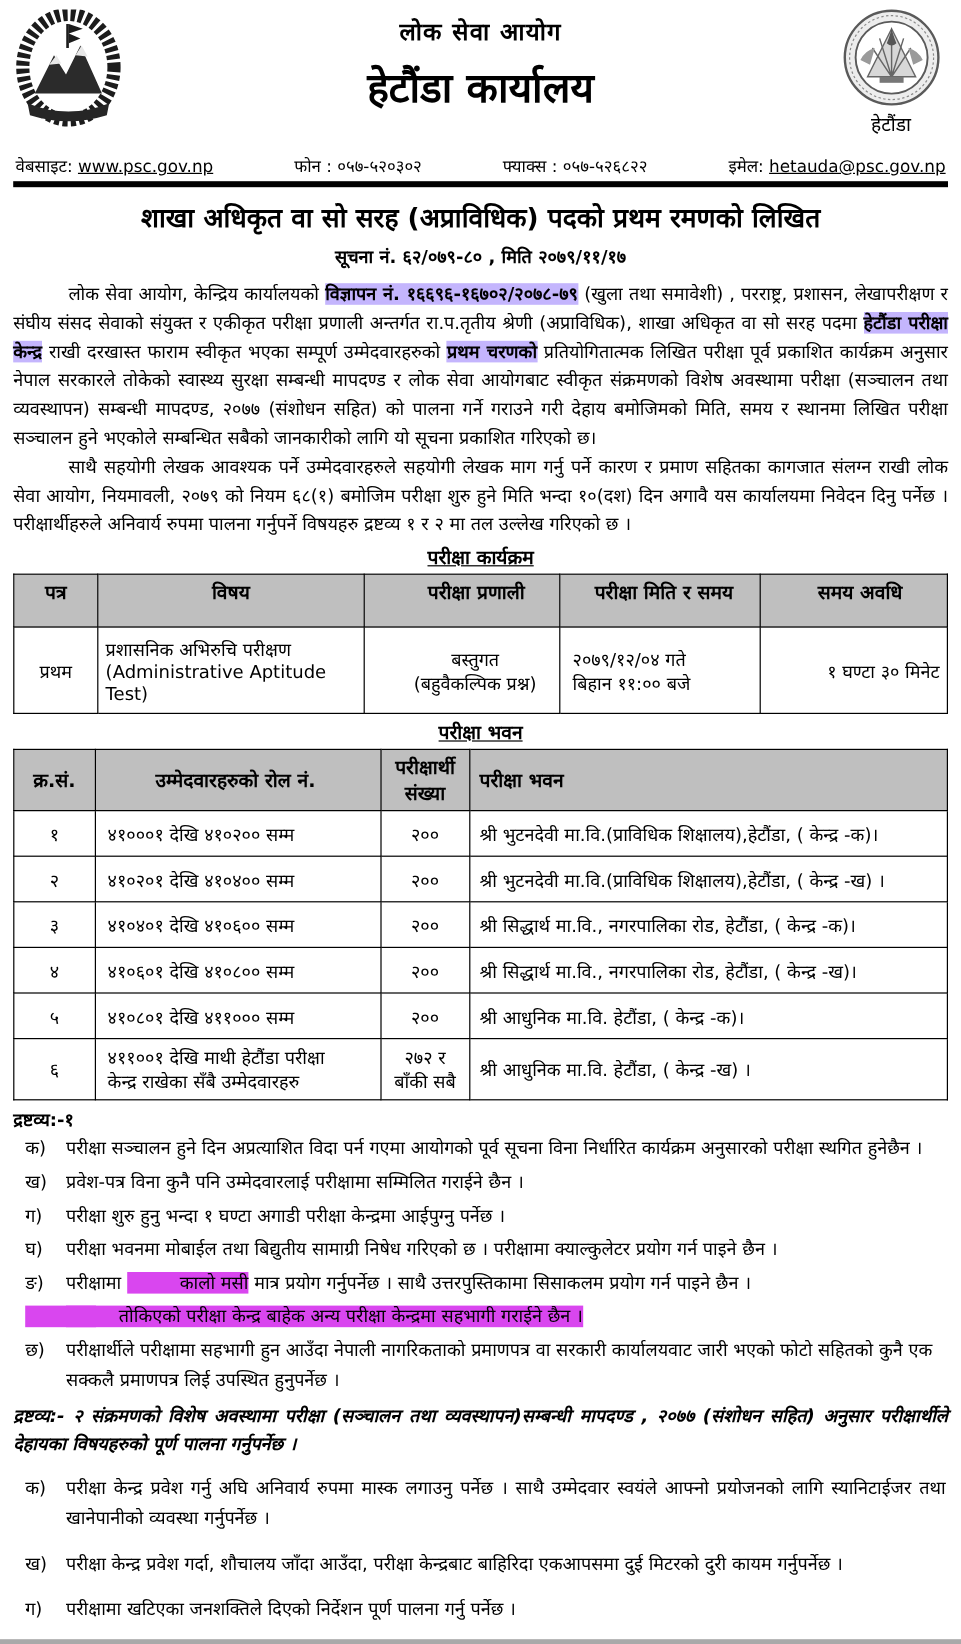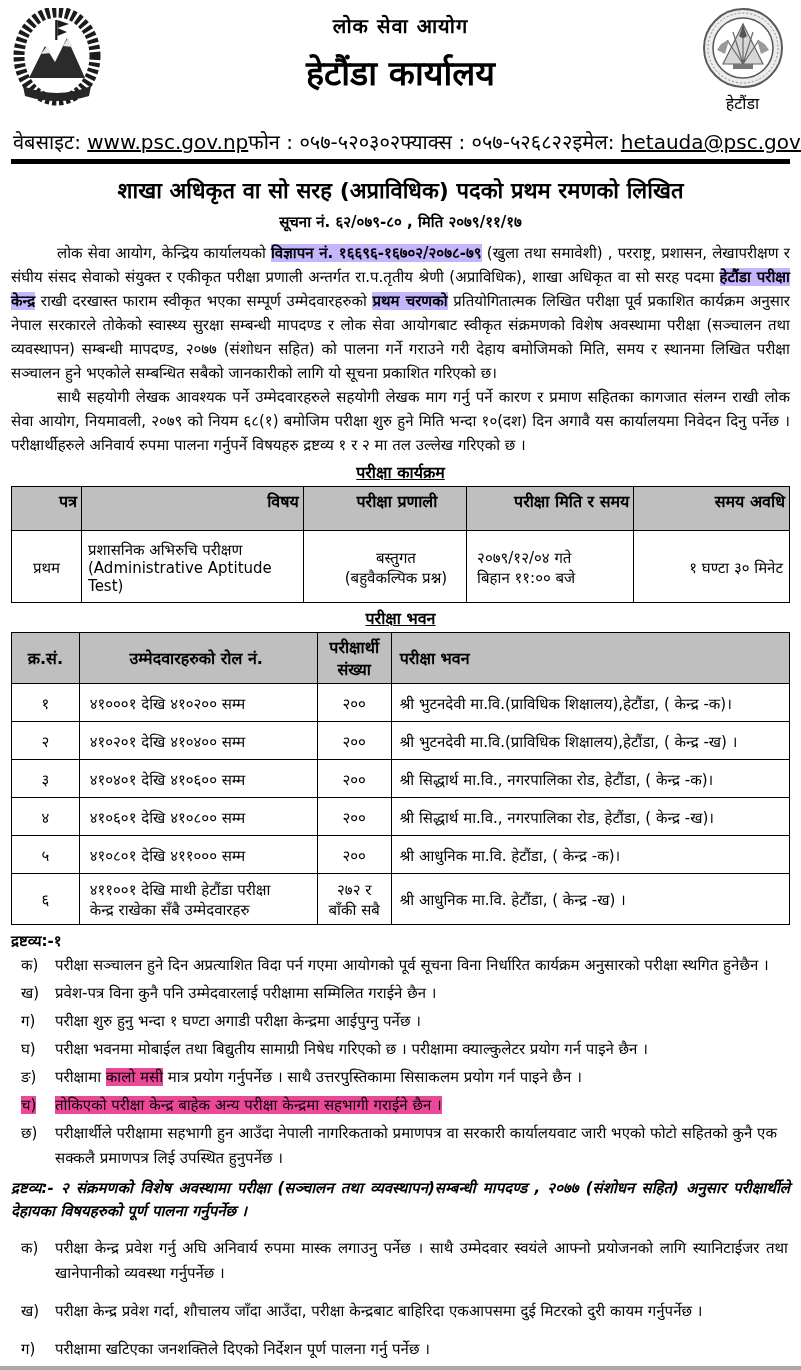--- a/index.html
+++ b/index.html
@@ -9,52 +9,52 @@
   
   .header { display:flex; align-items:flex-start; justify-content:flex-start; }
   .hdr-left { width:95px; padding-top:2px; }
   .hdr-center { flex:1; text-align:center; padding-top:6px; }
   .org-name { font-size:20px; font-weight:bold; letter-spacing:1px; }
   .office-name { font-size:34px; font-weight:bold; margin-top:10px; }
   .hdr-right { width:95px; text-align:center; }
   .seal-caption { font-size:16px; margin-top:-2px; }
 
   
-  .contact-row { display:flex; justify-content:space-between; align-items:baseline; font-size:20px; margin-top:14px; padding:0 2px; }
+  .contact-row { display:flex; justify-content:space-between; align-items:baseline; font-size:14px; margin-top:14px; padding:0 2px; }
   .contact-item { white-space:nowrap; }
   .link { text-decoration:underline; }
   .thick-rule { height:5px; background:#000; margin-top:4px; }
 
   
   .notice-title { text-align:center; font-weight:bold; font-size:22px; line-height:30px; margin-top:12px; }
   .notice-meta { text-align:center; font-weight:bold; font-size:15px; margin-top:5px; }
 
   
   .para { font-size:15px; line-height:24px; text-align:justify; margin-top:10px; text-indent:46px; }
   .para.p2 { margin-top:0; }
   .s-n {}
   .s-hl { background:#c4b5fd; font-weight:bold; }
-  .s-hl2 { background:#ec4899; }
+  .s-hl2 { background:#d946ef;padding-left:44px; }
 
   
   .sec-head { text-align:center; font-weight:bold; font-size:16px; text-decoration:underline; margin-top:4px; }
 
   
   table { width:100%; border-collapse:collapse; margin-top:3px; font-size:15px; }
   th, td { border:1.6px solid #000; white-space:pre-line; }
   th { background:#bfbfbf; font-weight:bold; font-size:16px; vertical-align:top; padding:3px 4px; }
   td { padding:5px 6px; vertical-align:middle; }
   .t1 th { height:44px; }
   .t1 td { height:72px; }
   .t1 .c0 { width:9%; text-align:center; }
   .t1 .c1 { width:28.5%; text-align:left; }
   .t1 .c2 { width:21%; text-align:center;padding-left:28px; }
   .t1 .c3 { width:21.5%; text-align:left; padding-left:10px; }
   .t1 .c4 { width:20%; text-align:right; padding-left:14px; }
-  .t1 th.c1, .t1 th.c3, .t1 th.c4, .t1 th.c0 { text-align:right; }
+  .t1 th.c1, .t1 th.c3, .t1 th.c4, .t1 th.c0 { text-align:center; }
   .t2 th { vertical-align:middle; text-align:center; }
   .t2 .c0 { width:8.7%; text-align:center; }
   .t2 .c1 { width:30.6%; text-align:left; padding-left:10px; }
   .t2 .c2 { width:9.5%; text-align:center; }
   .t2 .c3 { width:51.2%; text-align:left; padding-left:8px; }
   .t2 th.c1 { text-align:center; padding-left:0; }
   .t2 td { height:38px; }
 
   
   .note-head { font-weight:bold; font-size:15px; margin-top:5px; }

